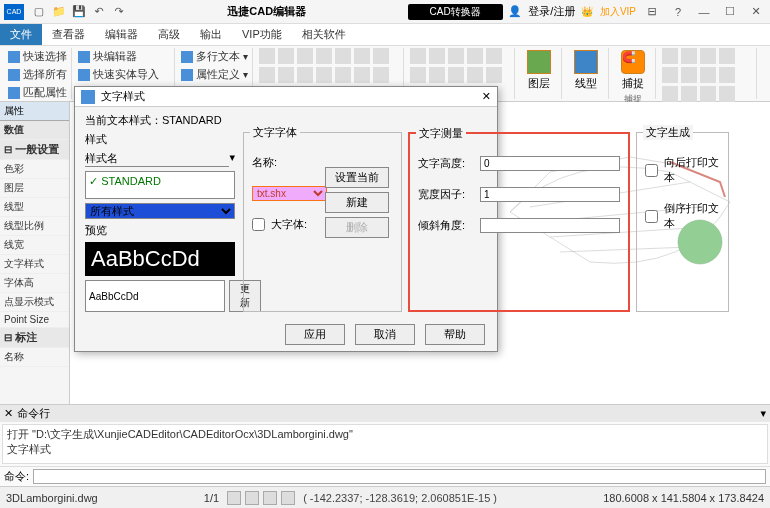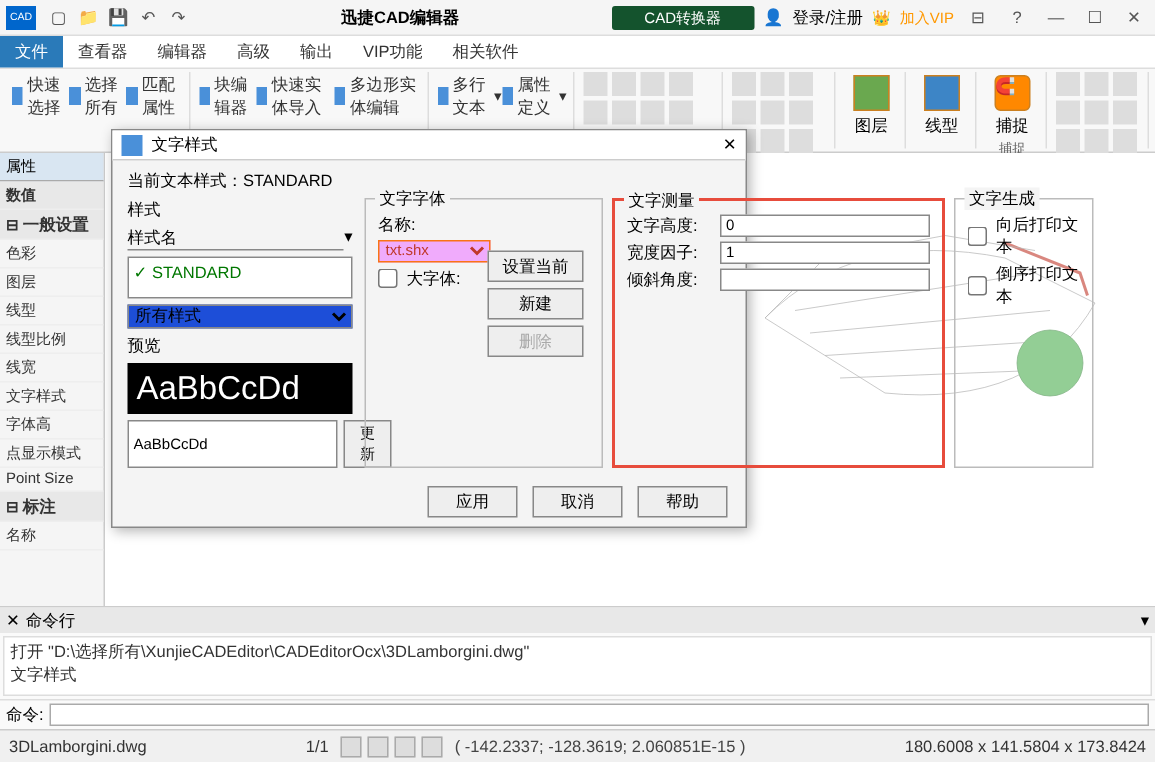--- a/index.html
+++ b/index.html
@@ -3,30 +3,30 @@
 <meta charset="utf-8">
 <style>
 *{box-sizing:border-box;margin:0;padding:0;font-family:"Microsoft YaHei",SimSun,Arial,sans-serif;font-size:11px}
 body{width:770px;height:508px;background:#fff;overflow:hidden;position:relative}
 .titlebar{height:24px;background:#f5f5f5;display:flex;align-items:center;border-bottom:1px solid #ddd}
 .titlebar .logo{width:20px;height:16px;background:#0066cc;color:#fff;font-size:7px;text-align:center;line-height:16px;margin:0 4px}
 .titlebar .qicons{display:flex;gap:6px;margin-left:4px}
 .titlebar .qicons span{width:14px;height:14px;display:flex;align-items:center;justify-content:center;color:#555}
 .titlebar .title{flex:1;text-align:center;font-weight:bold}
 .titlebar .rbtns{display:flex;align-items:center;gap:6px;margin-right:4px}
-.titlebar .btn-blue{background:#14532d;color:#fff;padding:1px 22px;border-radius:2px;font-size:10px}
+.titlebar .btn-blue{background:#000000;color:#fff;padding:1px 22px;border-radius:2px;font-size:10px}
 .titlebar .user-ico{color:#666}
 .titlebar .vip{color:#ff9800;font-size:10px}
 .titlebar .wbtn{width:20px;text-align:center;color:#555}
 .menubar{height:22px;background:#fff;display:flex;align-items:flex-end;border-bottom:1px solid #ddd}
 .menubar .tab{padding:3px 10px;color:#333}
 .menubar .tab.active{background:#2a7ab9;color:#fff}
 .ribbon{height:56px;background:#f8f8f8;border-bottom:1px solid #ccc;display:flex;padding:2px 4px;gap:2px}
 .rgroup{border-right:1px solid #ddd;padding:0 4px;display:flex;flex-direction:column;justify-content:space-between}
-.rgroup .items{display:flex;gap:1px}
+.rgroup .items{display:flex;flex-direction:column;gap:1px}
 .ritem{display:flex;align-items:center;gap:3px;font-size:10px;color:#333;padding:1px 0}
 .ritem .ico{width:12px;height:12px;background:#4a90d9;display:inline-block}
 .rgroup-label{font-size:9px;color:#666;text-align:center}
 .ribbon .icons-row{display:flex;gap:3px;flex-wrap:wrap;max-width:140px}
 .ribbon .icons-row span{width:16px;height:16px;background:#ddd;display:inline-block}
 .bigbtn{display:flex;flex-direction:column;align-items:center;padding:2px 6px;gap:2px}
 .bigbtn .bico{width:24px;height:24px;background:#f0a030;border:1px solid #cc8020}
 .bigbtn.snap .bico{background:#ff8800;border-radius:4px}
 .content{position:absolute;top:102px;left:0;right:0;bottom:42px;display:flex}
 .sidebar{width:70px;background:#f5f5f5;border-right:1px solid #ccc;display:flex;flex-direction:column}
@@ -62,21 +62,21 @@
 .dialog .lcol .list .li{color:#007700;padding:1px;font-size:11px}
 .dialog .lcol select{width:100%;border:1px solid #888;background:#1d4ed8;font-size:11px}
 .dialog .lcol .preview{background:#000;color:#fff;font-size:22px;padding:4px 6px;font-family:Arial}
 .dialog .lcol .prow{display:flex;gap:4px}
 .dialog .lcol .prow input{flex:1;border:1px solid #888;padding:1px 3px;font-size:10px}
 .dialog .lcol .prow button{padding:1px 10px;border:1px solid #888;background:#eee;font-size:10px}
 .dialog .rcol{flex:1;display:flex;flex-direction:row;gap:6px}
 .dialog .grp{border:1px solid #bbb;padding:6px 8px;position:relative}
 .dialog .grp.hl{border:2px solid #e74c3c}
 .dialog .grp .gt{position:absolute;top:-8px;left:6px;background:#f4f4f4;padding:0 3px;font-size:11px}
-.dialog .frow{display:flex;align-items:center;gap:6px;margin:3px 0}
+.dialog .frow{display:flex;align-items:center;gap:6px;margin:16px 0}
 .dialog .frow label{width:56px;font-size:11px}
 .dialog .frow input[type=text]{flex:1;border:1px solid #888;padding:1px 3px;font-size:10px;background:#fff}
 .dialog .frow select{flex:1;border:1px solid #f97316;font-size:10px;background:#f0abfc;color:#c0392b}
 .dialog .sidebtns{position:absolute;right:12px;top:34px;width:64px;display:flex;flex-direction:column;gap:4px}
 .dialog .sidebtns button{padding:2px 0;border:1px solid #888;background:#eee;font-size:11px}
 .dialog .sidebtns button:disabled{color:#aaa}
 .dialog .dbtns{display:flex;justify-content:flex-end;gap:10px;padding:6px 12px}
 .dialog .dbtns button{padding:2px 18px;border:1px solid #888;background:#eee;font-size:11px}
 .filetab{position:absolute;top:102px;left:78px;background:#eaf2fa;border:1px solid #99bbdd;padding:1px 10px;font-size:10px;border-radius:2px 2px 0 0}
 .win-controls{position:absolute;top:108px;right:8px;display:flex;gap:6px;font-size:10px;color:#666}
@@ -355,21 +355,21 @@
   </div>
 </div>
 
 <div class="cmdpanel">
   <div class="hdr">
       <span>✕</span>
       <span>命令行</span>
       <span class="x">▾</span>
     </div>
   <div class="log">
-    <div>打开 "D:\选择所有\XunjieCADEditor\CADEditorOcx\3DLamborgini.dwg"</div>
+    <div>打开 "D:\文字生成\XunjieCADEditor\CADEditorOcx\3DLamborgini.dwg"</div>
     <div>文字样式</div>
   </div>
   <div class="input">
     <span>命令:</span>
     <input type="text" style="">
   </div>
 </div>
 
 <div class="statusbar">
   <span>3DLamborgini.dwg</span>

